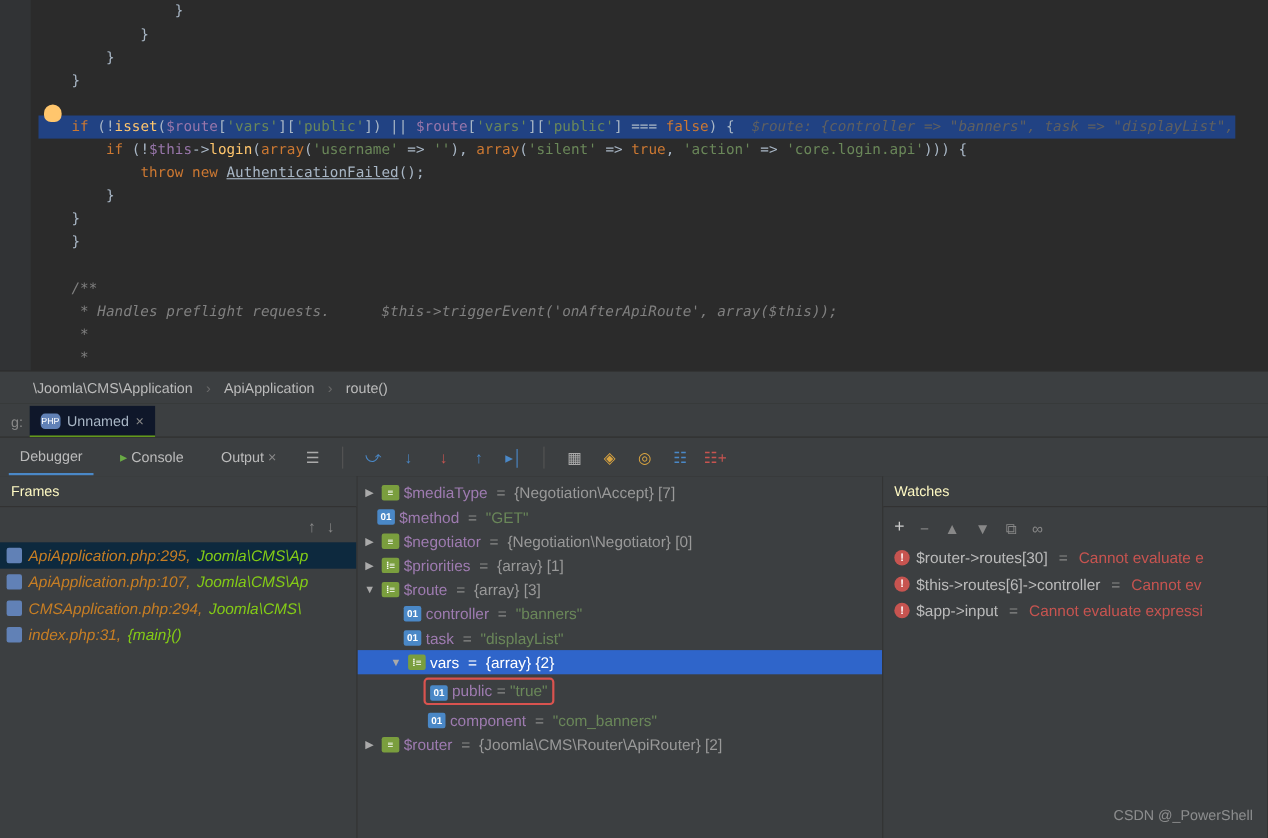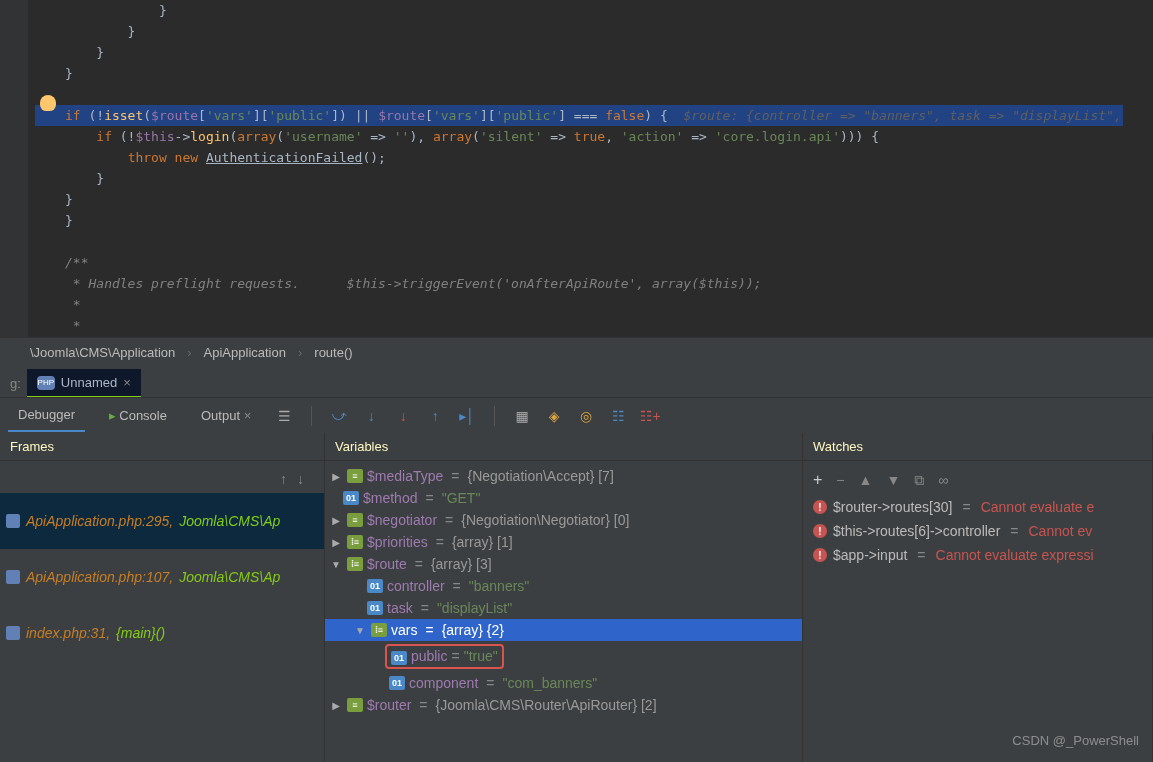--- a/index.html
+++ b/index.html
@@ -151,21 +151,21 @@
   display: flex;
   justify-content: flex-end;
   gap: 10px;
   padding: 6px 20px;
   color: #888;
 }
 .frame-row {
   display: flex;
   align-items: center;
   gap: 6px;
-  padding: 20px 6px;
+  padding: 4px 6px;
   white-space: nowrap;
   overflow: hidden;
 }
 .frame-row.sel { background: #0d293e; }
 .file-icon {
   width: 14px; height: 14px;
   border-radius: 2px;
   background: #6181b6;
   flex-shrink: 0;
 }
@@ -323,28 +323,32 @@
         <span class="frame-loc"><span>ApiApplication.php</span>:<span>295</span>,</span>
         <span class="frame-ns">Joomla\CMS\Ap</span>
       </div>
       <div class="frame-row">
         <span class="file-icon"></span>
         <span class="frame-loc"><span>ApiApplication.php</span>:<span>107</span>,</span>
         <span class="frame-ns">Joomla\CMS\Ap</span>
       </div>
       <div class="frame-row">
         <span class="file-icon"></span>
+        <span class="frame-loc"><span>CMSApplication.php</span>:<span>294</span>,</span>
+        <span class="frame-ns">Joomla\CMS\</span>
+      </div>
+      <div class="frame-row">
+        <span class="file-icon"></span>
         <span class="frame-loc"><span>index.php</span>:<span>31</span>,</span>
         <span class="frame-ns">{main}()</span>
       </div>
     </div>
   </div>
 
   <div class="panel panel-vars">
-    <div class="panel-head">Variables</div>
     <div class="panel-body">
       <div class="var-row">
         <span class="tree-arrow">▶</span>
         <span class="type-badge tb-arr">≡</span>
         <span class="var-name">$mediaType</span>
           <span class="var-eq">=</span>
           <span class="var-obj">{Negotiation\Accept} [7]</span>
       </div>
       <div class="var-row" style="padding-left:18px;">
         <span class="type-badge tb-prim">01</span>

